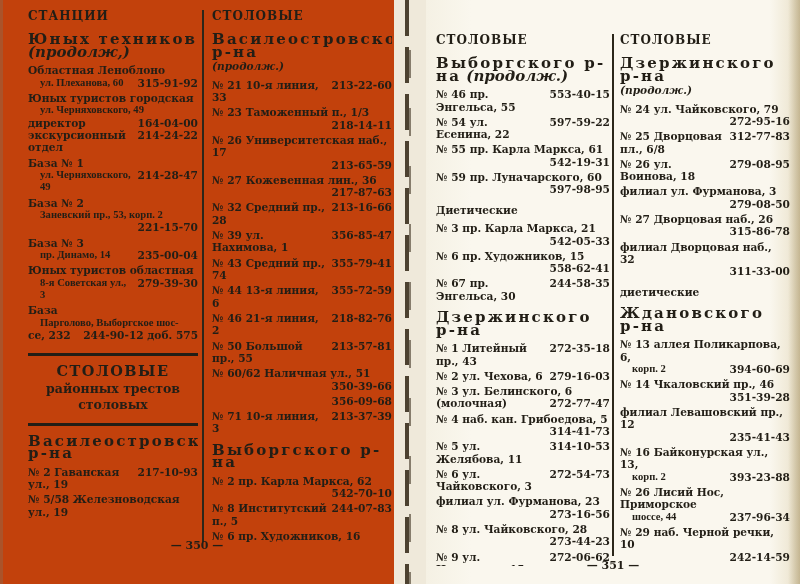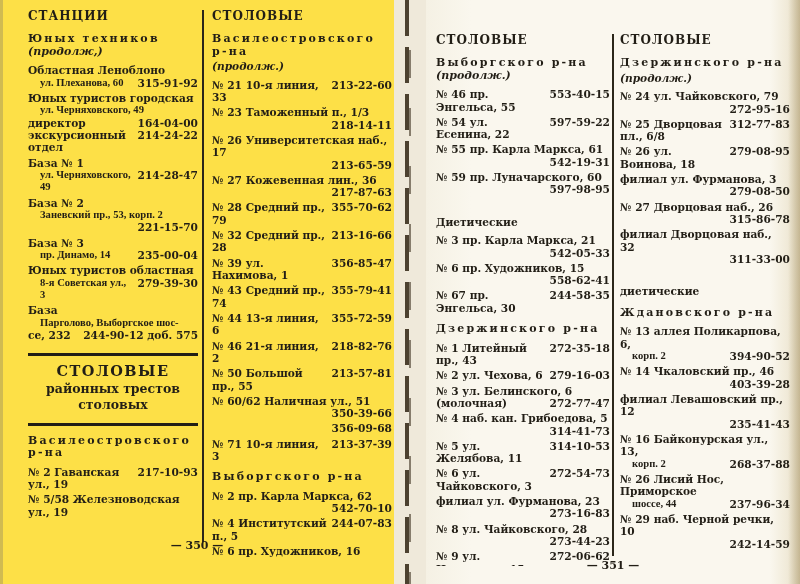--- a/index.html
+++ b/index.html
@@ -1,35 +1,35 @@
 <!DOCTYPE html>
 <html><head>
 <meta charset="utf-8">
 <style>
   html,body{margin:0;padding:0;}
   body{width:800px;height:584px;background:#b9b0a0;font-family:"DejaVu Serif",serif;}
   .scan{position:relative;width:800px;height:584px;background:#efe9da;overflow:hidden;}
   .scan::before{content:"";position:absolute;left:0;top:0;bottom:0;width:3px;background:rgba(125,118,100,.35);z-index:5;}
-  .page{position:absolute;top:0;height:584px;background:#fde047;}
+  .page{position:absolute;top:0;height:584px;background:#c2410c;}
   .page-left{left:0;width:394px;}
   .page-right{left:426px;width:374px;background:linear-gradient(90deg,#f5f1e4 0%,#faf7ee 12%,#faf7ee 92%,#e9e0c8 100%);}
   .page-right::after{content:"";position:absolute;right:0;top:0;bottom:0;width:12px;
     background:linear-gradient(90deg,rgba(168,148,100,0),rgba(160,140,92,.5));}
   .gutter{position:absolute;top:0;left:394px;width:32px;height:584px;
     background:linear-gradient(90deg,#ece5d2 0%,#dccda8 25%,#cdbb8e 55%,#e6dec9 85%,#f2edd e 100%);}
   .gutter i{position:absolute;top:0;bottom:0;display:block;}
   .gutter .m1{left:11px;width:4px;background:repeating-linear-gradient(180deg,rgba(48,36,18,.85) 0 36px,rgba(48,36,18,0) 36px 47px);}
   .gutter .m2{left:15px;width:2px;top:20px;background:repeating-linear-gradient(180deg,rgba(48,36,18,0) 0 30px,rgba(48,36,18,.55) 30px 58px);}
   .col{position:absolute;overflow:hidden;color:#221e16;font-weight:700;font-size:10.6px;line-height:12.4px;}
   .vrule{position:absolute;width:1.5px;background:#2b2619;}
   .colhead{font-size:12px;letter-spacing:1px;margin:2px 0 11px;}
-  .district{letter-spacing:2.2px;font-size:11px;margin:9px 0 6px;}
+  .district{letter-spacing:2.2px;font-size:15px;margin:9px 0 6px;}
   .district .cont{letter-spacing:0;font-style:italic;}
   .cont-line{font-style:italic;letter-spacing:0;margin:-4px 0 6px;font-size:10.6px;font-weight:700;}
-  .subhead{margin:20px 0 6px;}
+  .subhead{margin:8px 0 6px;}
   .entry{margin-bottom:2.8px;}
   .eline{display:flex;gap:4px;}
   .eline .etext{white-space:pre-wrap;}
   .eline.ind .etext{padding-left:12px;font-family:Liberation Serif, serif;}
   .eline .ephone{margin-left:auto;white-space:nowrap;text-align:right;}
   .boxhead{border-top:3px solid #221e16;border-bottom:3px solid #221e16;text-align:center;
     padding:9px 2px 10px;margin:11px 0 9px;}
   .bh1{font-size:14.5px;letter-spacing:1.5px;margin-bottom:4px;}
   .bh2{font-size:12.5px;line-height:16px;}
   .footer{position:absolute;width:100%;text-align:center;font-weight:700;font-size:11px;color:#221e16;}
@@ -168,26 +168,20 @@
         <div class="entry">
           <div class="eline">
             <span class="etext">№ 27 Кожевенная лин., 36</span>
           </div>
           <div class="eline">
             <span class="ephone">217-87-63</span>
           </div>
         </div>
         <div class="entry">
           <div class="eline">
-            <span class="etext">№ 28 Средний пр., 79</span>
-            <span class="ephone">355-70-62</span>
-          </div>
-        </div>
-        <div class="entry">
-          <div class="eline">
             <span class="etext">№ 32 Средний пр., 28</span>
             <span class="ephone">213-16-66</span>
           </div>
         </div>
         <div class="entry">
           <div class="eline">
             <span class="etext">№ 39 ул. Нахимова, 1</span>
             <span class="ephone">356-85-47</span>
           </div>
         </div>
@@ -238,21 +232,21 @@
         <div class="entry">
           <div class="eline">
             <span class="etext">№ 2 пр. Карла Маркса, 62</span>
           </div>
           <div class="eline">
             <span class="ephone">542-70-10</span>
           </div>
         </div>
         <div class="entry">
           <div class="eline">
-            <span class="etext">№ 4 Институтский п., 5</span>
+            <span class="etext">№ 8 Институтский п., 5</span>
             <span class="ephone">244-07-83</span>
           </div>
         </div>
         <div class="entry">
           <div class="eline">
             <span class="etext">№ 6 пр. Художников, 16</span>
           </div>
         </div>
       </div>
     <div class="footer footer-left">— 350 —</div>
@@ -358,21 +352,21 @@
           <div class="eline">
             <span class="etext">№ 6 ул. Чайковского, 3</span>
             <span class="ephone">272-54-73</span>
           </div>
         </div>
         <div class="entry">
           <div class="eline">
             <span class="etext">филиал ул. Фурманова, 23</span>
           </div>
           <div class="eline">
-            <span class="ephone">273-16-83</span>
+            <span class="ephone">273-16-56</span>
           </div>
         </div>
         <div class="entry">
           <div class="eline">
             <span class="etext">№ 8 ул. Чайковского, 28</span>
           </div>
           <div class="eline">
             <span class="ephone">273-44-23</span>
           </div>
         </div>
@@ -438,46 +432,46 @@
           </div>
         </div>
         <div class="subhead">диетические</div>
         <div class="district"><span>Ждановского р-на</span></div>
         <div class="entry">
           <div class="eline">
             <span class="etext">№ 13 аллея Поликарпова, 6,</span>
           </div>
           <div class="eline ind">
             <span class="etext">корп. 2</span>
-            <span class="ephone">394-90-52</span>
+            <span class="ephone">394-60-69</span>
           </div>
         </div>
         <div class="entry">
           <div class="eline">
             <span class="etext">№ 14 Чкаловский пр., 46</span>
           </div>
           <div class="eline">
-            <span class="ephone">403-39-28</span>
+            <span class="ephone">351-39-28</span>
           </div>
         </div>
         <div class="entry">
           <div class="eline">
             <span class="etext">филиал Левашовский пр., 12</span>
           </div>
           <div class="eline">
             <span class="ephone">235-41-43</span>
           </div>
         </div>
         <div class="entry">
           <div class="eline">
             <span class="etext">№ 16 Байконурская ул., 13,</span>
           </div>
           <div class="eline ind">
             <span class="etext">корп. 2</span>
-            <span class="ephone">268-37-88</span>
+            <span class="ephone">393-23-88</span>
           </div>
         </div>
         <div class="entry">
           <div class="eline">
             <span class="etext">№ 26 Лисий Нос, Приморское</span>
           </div>
           <div class="eline ind">
             <span class="etext">шоссе, 44</span>
             <span class="ephone">237-96-34</span>
           </div>

